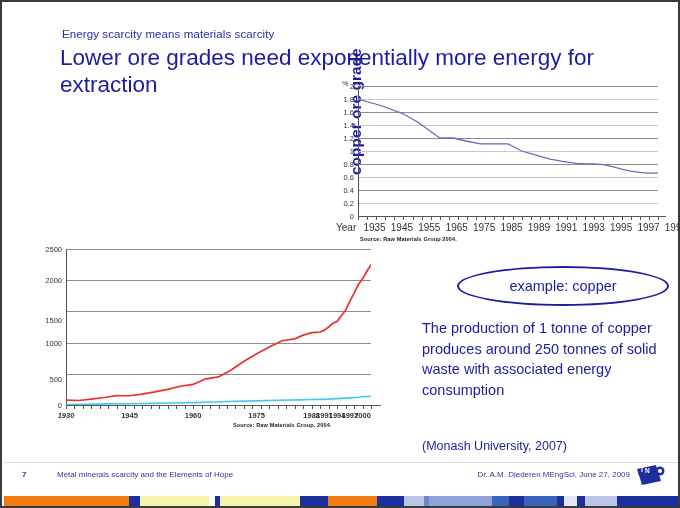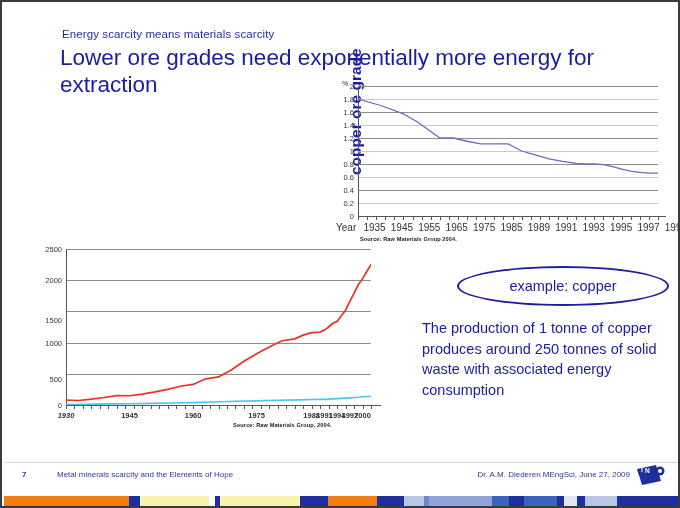--- a/index.html
+++ b/index.html
@@ -234,20 +234,21 @@
         <div class="xtick" style="left: 283.819px; top: 162px; font-weight: bold;">1997</div>
         <div class="xtick" style="left: 296.528px; top: 162px; font-weight: bold;">2000</div>
       </div>
     <div class="src" id="pc-src" style="left:215px;top:202px;">Source: Raw Materials Group, 2004.</div>
   </div>
 
   <div id="ellipse">
     <span>example: copper</span>
   </div>
   <div id="bodytext">The production of 1 tonne of copper produces around 250 tonnes of solid waste with associated energy consumption</div>
+  <div id="attribution">(Monash University, 2007)</div>
 
   <div id="footRule"></div>
   <div id="pageno">7</div>
   <div id="foottitle">Metal minerals scarcity and the Elements of Hope</div>
   <div id="footauthor">Dr. A.M. Diederen MEngSci, June 27, 2009</div>
 
   <svg id="logo" viewBox="0 0 68 44">
     <g fill="#1d2f9e">
       <path d="M2 10 L40 2 L44 16 L6 24 Z"></path>
       <path d="M6 22 L44 14 L50 34 L12 42 Z"></path>

